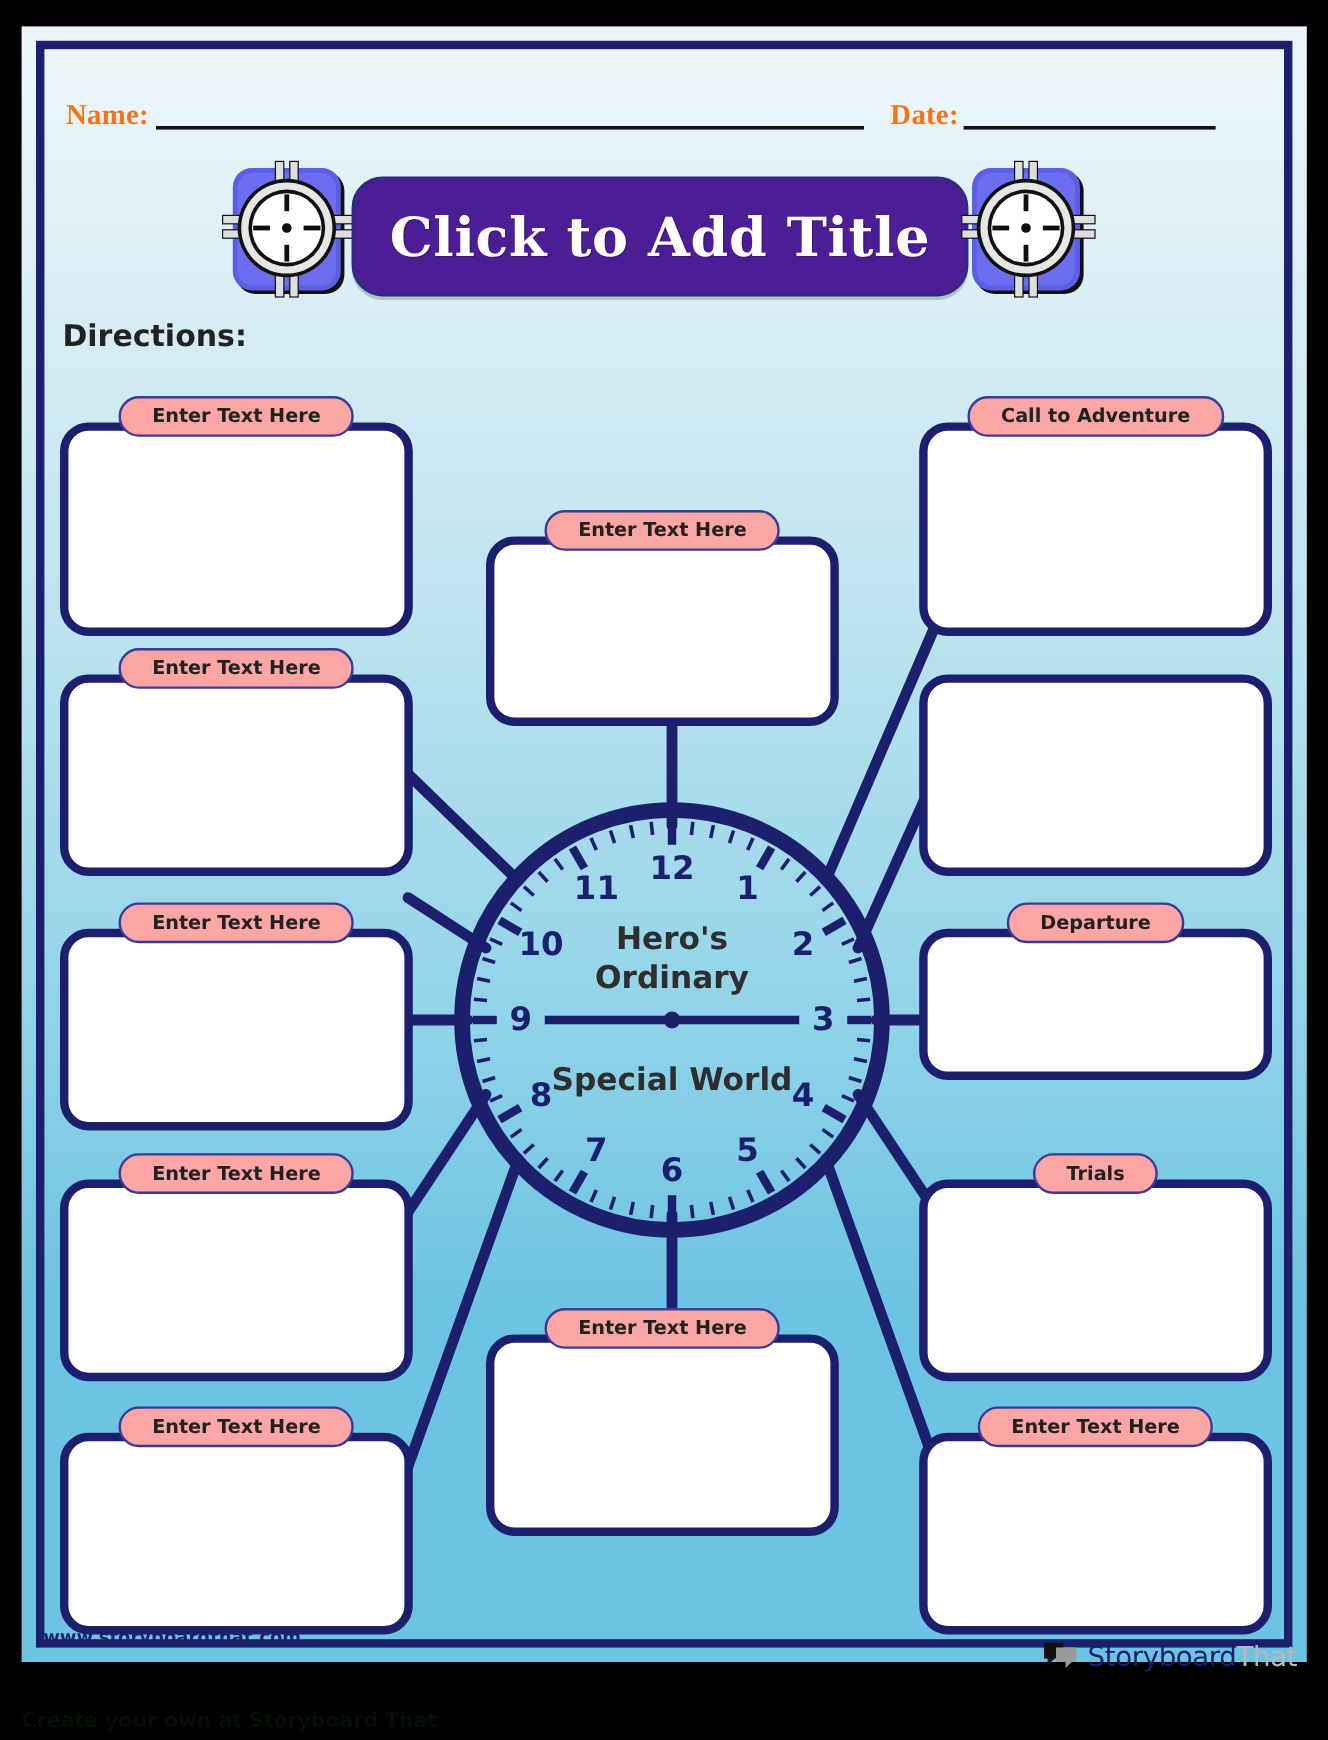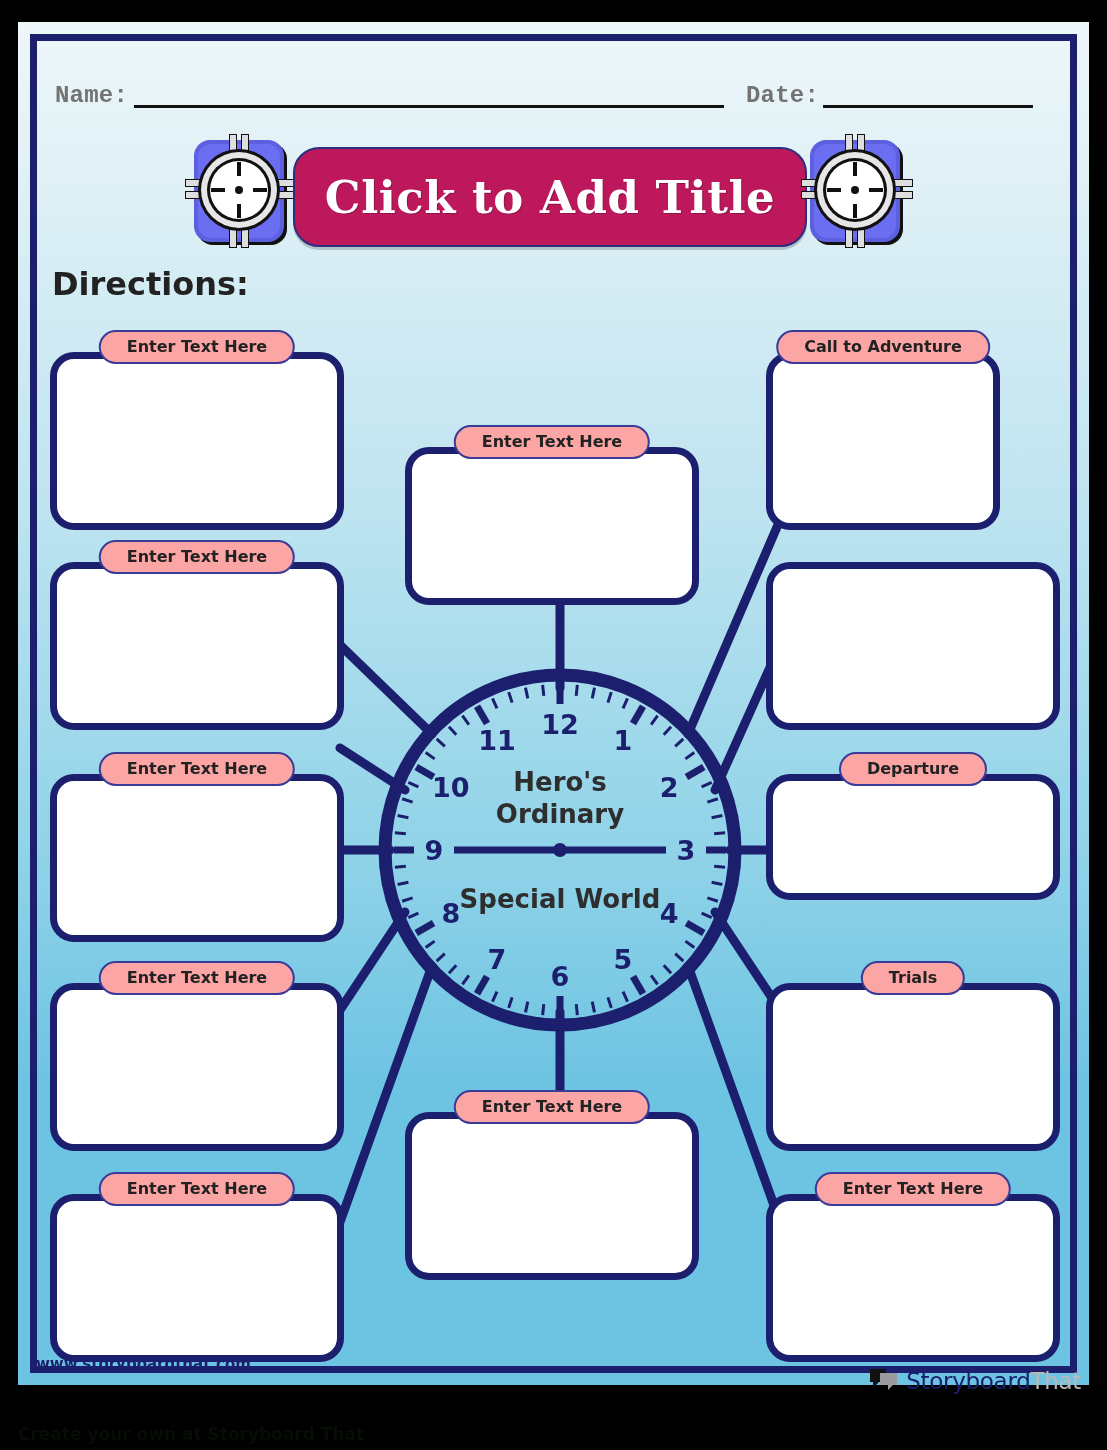--- a/index.html
+++ b/index.html
@@ -19,52 +19,52 @@
     position:absolute;left:30px;top:34px;width:1047px;height:1339px;
     border:7px solid #1b1f6e;box-sizing:border-box;pointer-events:none;
   }
 
   
   #header-row{
     position:absolute;left:55px;top:72px;width:1000px;height:36px;
     display:flex;align-items:flex-end;gap:0;
   }
   .hdr-label{
-    font-family:Liberation Mono, monospace;
-    font-weight:bold;font-size:24px;color:#737373;letter-spacing:.2px;
+    font-family:Liberation Serif, serif;
+    font-weight:bold;font-size:24px;color:#f97316;letter-spacing:.2px;
     white-space:nowrap;line-height:1;
   }
   .hdr-rule{border-bottom:3px solid #111;height:22px;}
   #name-rule{width:590px;margin-right:22px;margin-left:6px;}
   #date-rule{width:210px;margin-left:4px;}
 
   
   #title-wrap{
     position:absolute;left:185px;top:133px;width:730px;height:125px;
   }
   #title-banner{
     position:absolute;left:108px;top:14px;width:510px;height:96px;
-    background:#be185d;border-radius:26px;
+    background:#4c1d95;border-radius:26px;
     border:2px solid #2c2c80;
     box-shadow:0 3px 0 rgba(0,0,0,.18);
   }
   #title-text{
     position:absolute;inset:0;display:flex;align-items:center;justify-content:center;
     font-family:"DejaVu Serif", serif;font-weight:bold;font-size:45px;color:#fff;
     letter-spacing:.5px;text-shadow:1px 1px 0 rgba(0,0,0,.25);
   }
   .clock-badge{position:absolute;top:0;width:114px;height:122px;}
   #clock-badge-left{left:0;}
   #clock-badge-right{right:0;}
 
   
   #directions{
     position:absolute;left:52px;top:265px;
     font-family:"DejaVu Sans", sans-serif;
-    font-weight:bold;font-size:32px;color:#222;
+    font-weight:bold;font-size:25px;color:#222;
   }
 
   
   #connectors{position:absolute;left:0;top:0;width:1107px;height:1450px;}
 
   
   #clock-face{position:absolute;left:370px;top:660px;width:380px;height:380px;}
 
   
   .note{position:absolute;}
@@ -311,21 +311,21 @@
 </div>
 <div class="note" style="left:50px;top:961px;width:294px;height:190px;">
   <div class="note-body"></div>
   <div class="note-pill">Enter Text Here</div>
 </div>
 <div class="note" style="left:50px;top:1172px;width:294px;height:190px;">
   <div class="note-body"></div>
   <div class="note-pill">Enter Text Here</div>
 </div>
 
-<div class="note" style="left:766px;top:330px;width:234px;height:200px;">
+<div class="note" style="left:766px;top:330px;width:294px;height:200px;">
   <div class="note-body"></div>
   <div class="note-pill">Call to Adventure</div>
 </div>
 <div class="note" style="left:766px;top:540px;width:294px;height:190px;">
   <div class="note-body"></div>
 </div>
 <div class="note" style="left:766px;top:752px;width:294px;height:148px;">
   <div class="note-body"></div>
   <div class="note-pill">Departure</div>
 </div>

